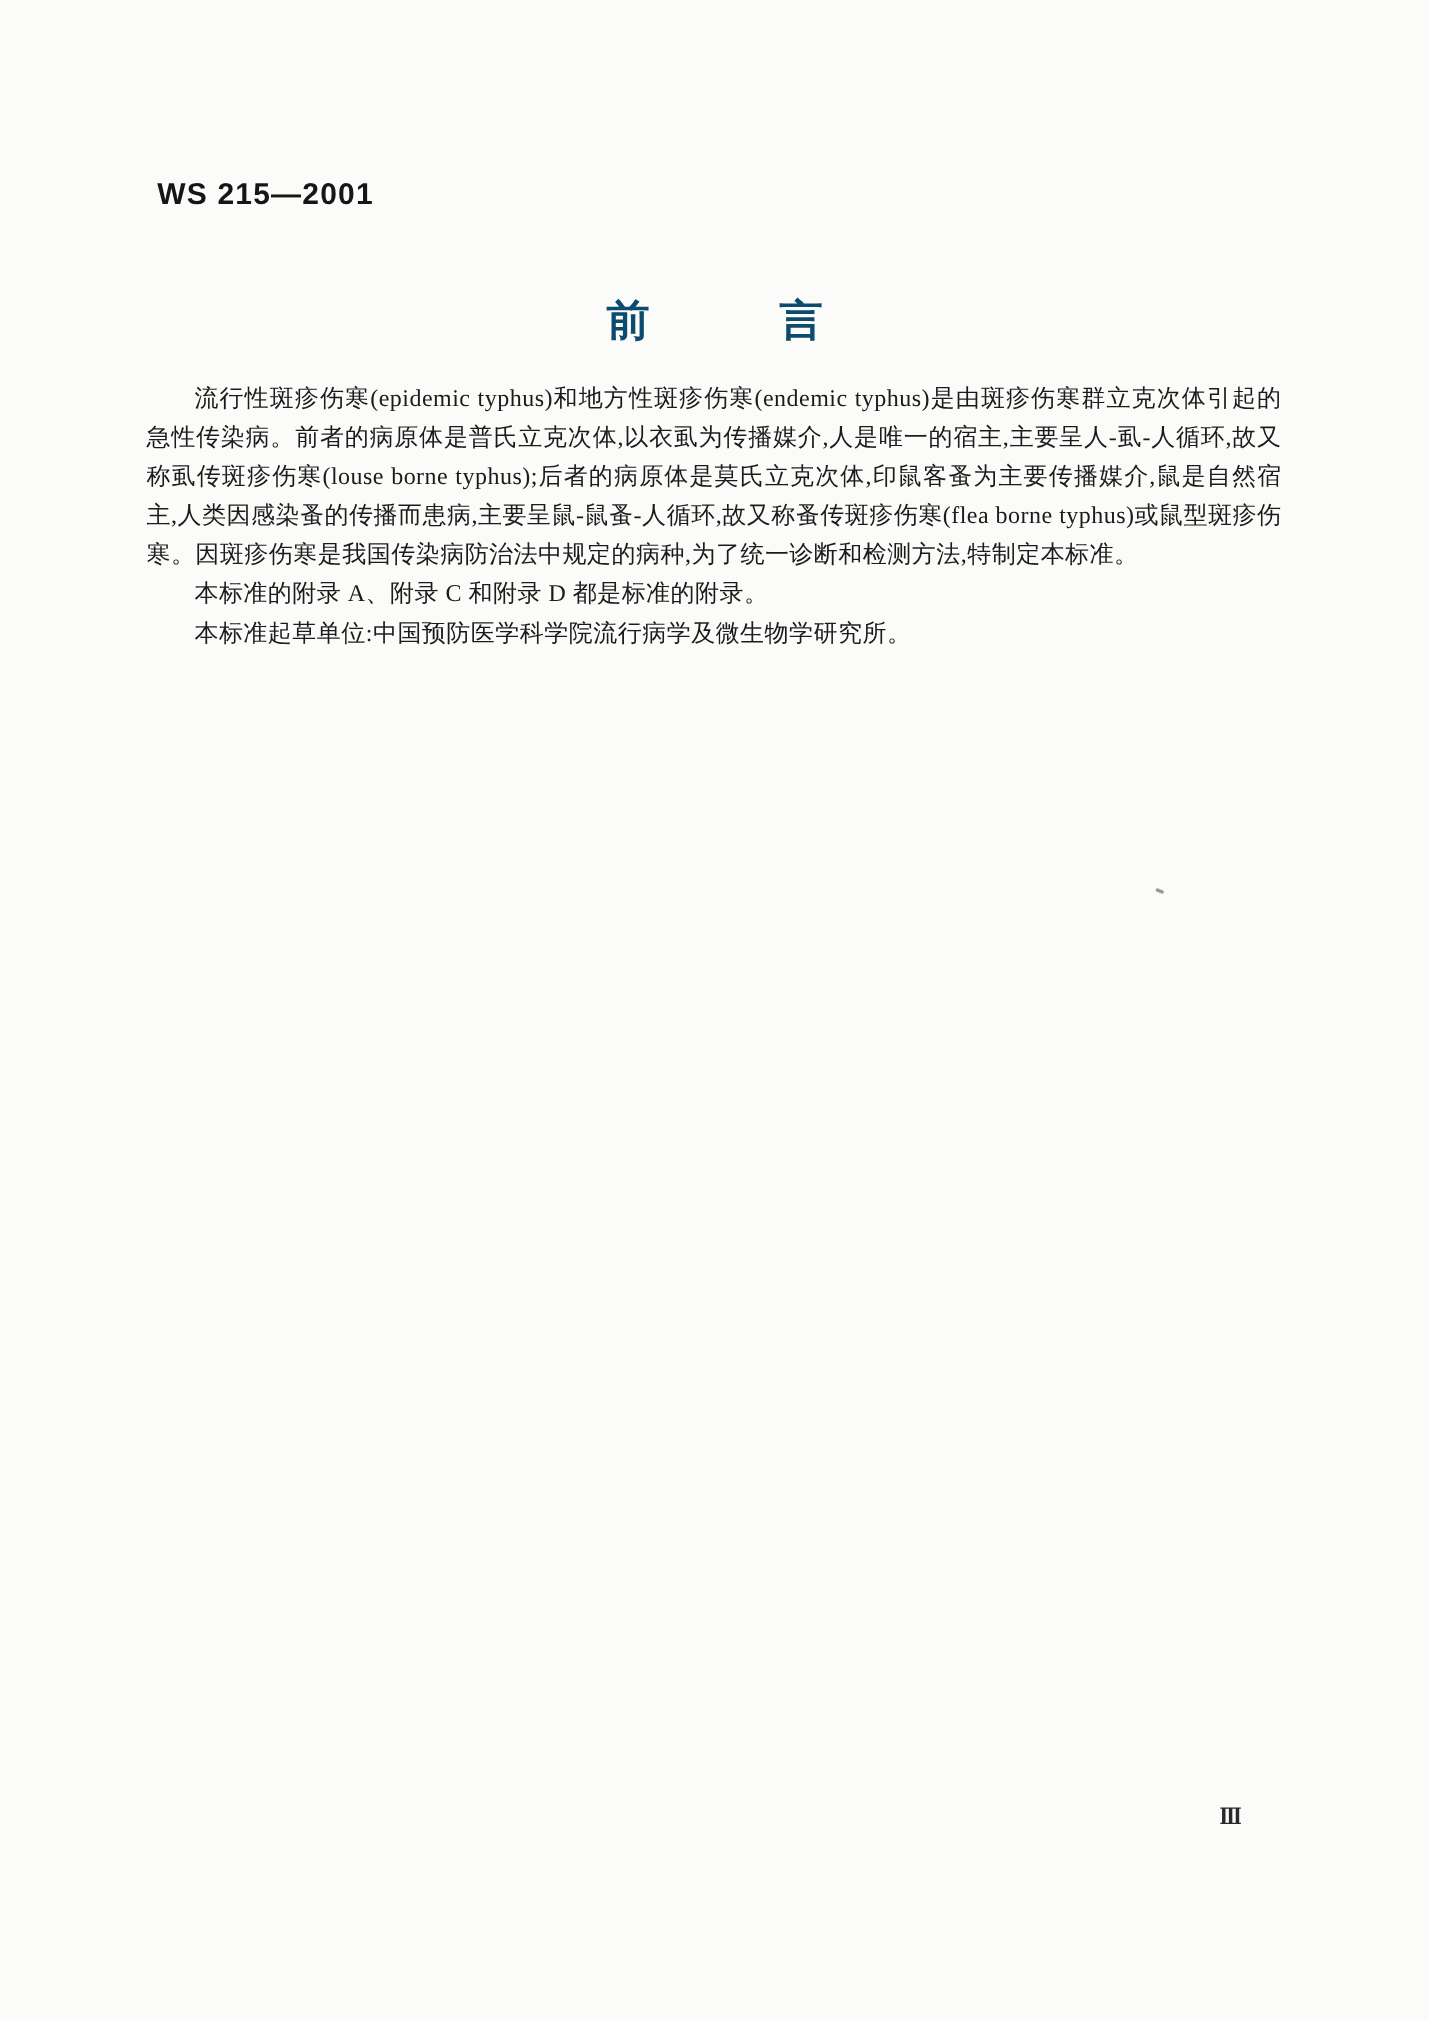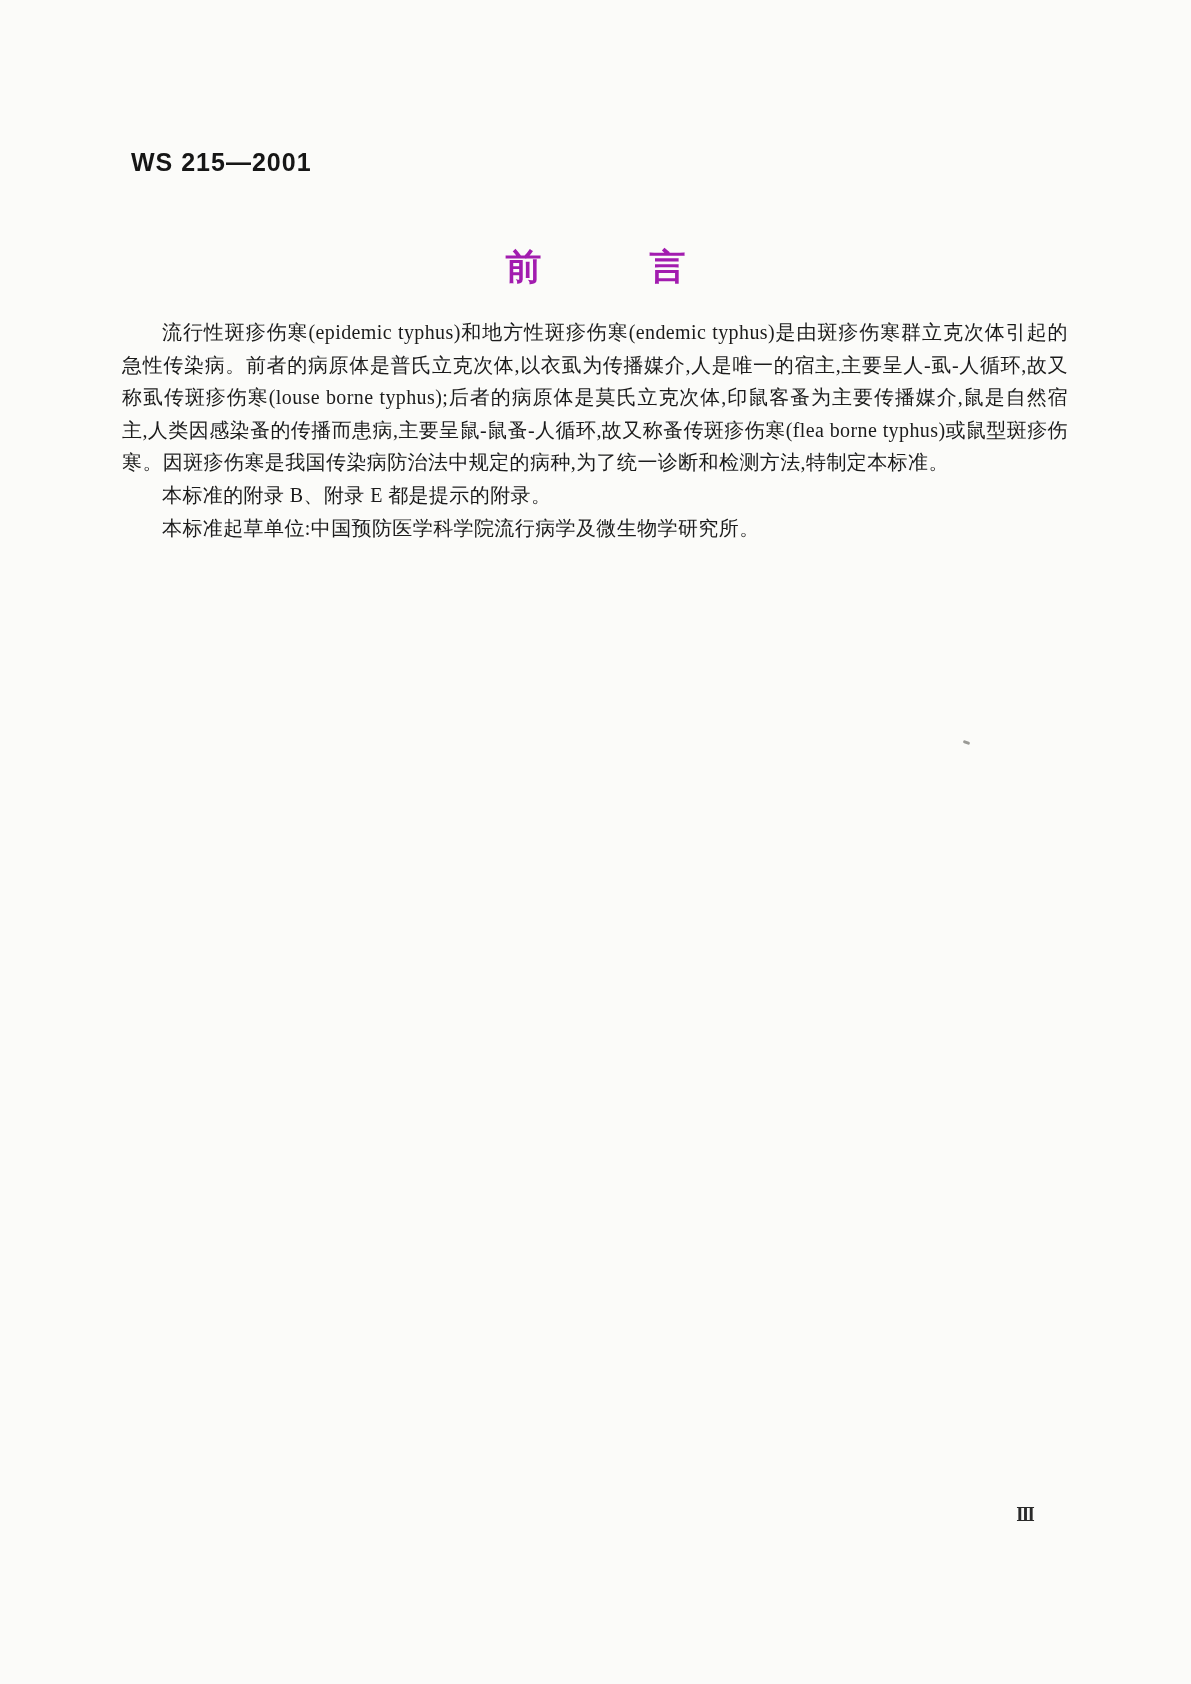--- a/index.html
+++ b/index.html
@@ -31,21 +31,21 @@
   }
   .title {
     position: absolute;
     top: 243px;
     left: 0;
     width: 100%;
     margin: 0;
     text-align: center;
     font-size: 36px;
     font-weight: bold;
-    color: #a21caf;
+    color: #0c4a6e;
     letter-spacing: 0;
   }
   .body-text {
     position: absolute;
     left: 122px;
     top: 316px;
     width: 946px;
     font-size: 20px;
     line-height: 32.6px;
     letter-spacing: 0.4px;
@@ -80,21 +80,21 @@
 <body>
 
 <div class="page">
 
   <div class="doc-number">WS 215—2001</div>
 
   <h1 class="title">前　　　言</h1>
 
   <div class="body-text">
     <p>流行性斑疹伤寒(epidemic typhus)和地方性斑疹伤寒(endemic typhus)是由斑疹伤寒群立克次体引起的急性传染病。前者的病原体是普氏立克次体,以衣虱为传播媒介,人是唯一的宿主,主要呈人-虱-人循环,故又称虱传斑疹伤寒(louse borne typhus);后者的病原体是莫氏立克次体,印鼠客蚤为主要传播媒介,鼠是自然宿主,人类因感染蚤的传播而患病,主要呈鼠-鼠蚤-人循环,故又称蚤传斑疹伤寒(flea borne typhus)或鼠型斑疹伤寒。因斑疹伤寒是我国传染病防治法中规定的病种,为了统一诊断和检测方法,特制定本标准。</p>
-    <p>本标准的附录 B、附录 E 都是提示的附录。</p>
+    <p>本标准的附录 A、附录 C 和附录 D 都是标准的附录。</p>
     <p>本标准起草单位:中国预防医学科学院流行病学及微生物学研究所。</p>
   </div>
 
   <div class="scan-speck"></div>
 
   <div class="page-number">Ⅲ</div>
 
 </div>
 
 </body></html>

